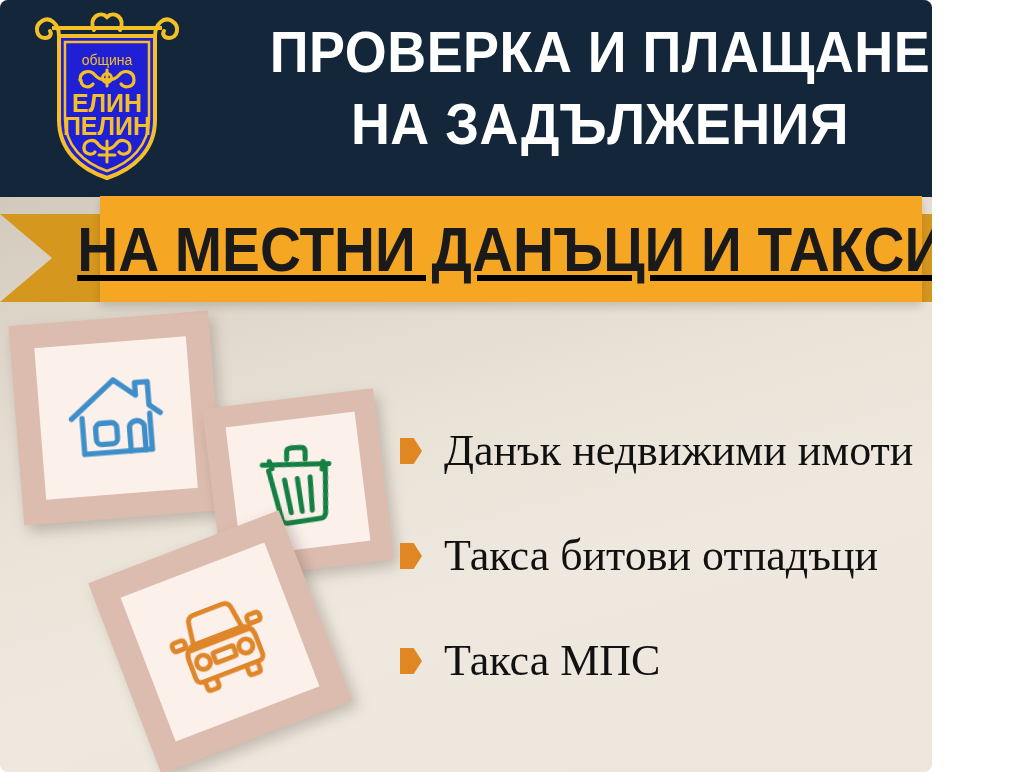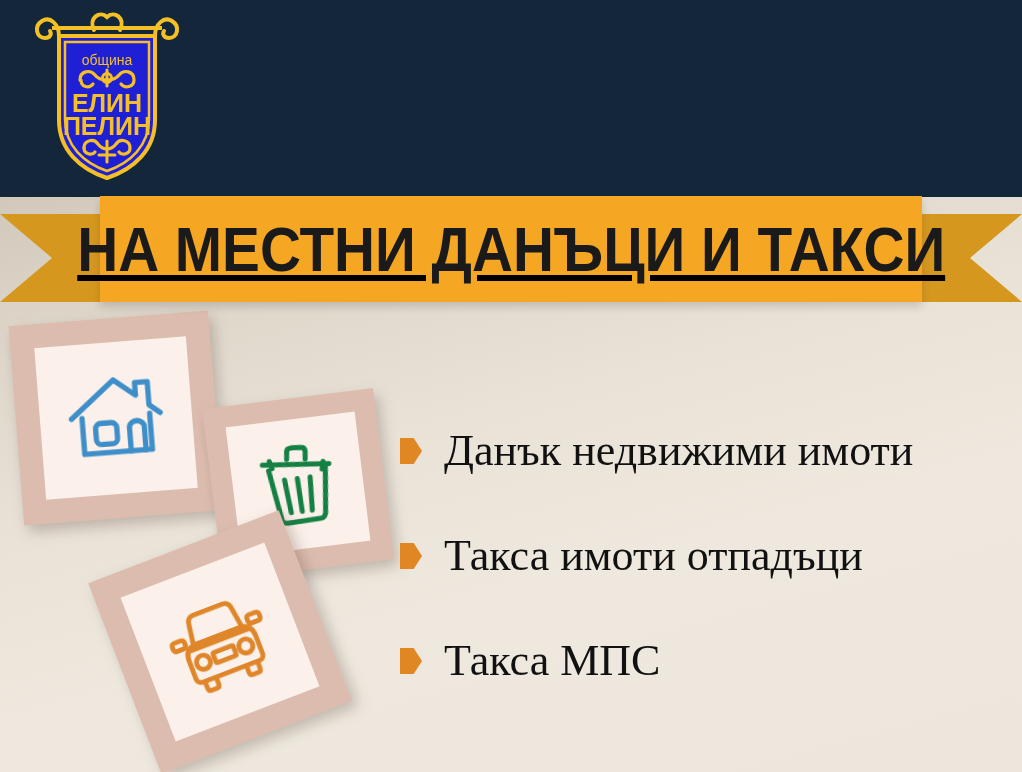--- a/index.html
+++ b/index.html
@@ -6,24 +6,25 @@
     margin: 0;
     padding: 0;
     background: #ffffff;
   }
   body {
     font-family: "Liberation Sans", sans-serif;
   }
 
   .poster {
     position: relative;
-    width: 1022px;
+    width: 932px;
     height: 772px;
     overflow: hidden;
     background: linear-gradient(165deg, #bfb6a8 0%, #cdc4b6 14%, #ddd5c8 32%, #e9e2d7 52%, #eee8de 70%, #ece6dc 100%);
+    border-radius: 8px;
   }
 
   
   .header-band {
     position: absolute;
     left: 0; top: 0;
     width: 1022px;
     height: 197px;
     background: #13263a;
     z-index: 4;
@@ -193,20 +194,24 @@
       <text x="81" y="104" text-anchor="middle" fill="#f5c026" font-family="Liberation Sans, sans-serif" font-size="25" font-weight="bold">ЕЛИН</text>
       <text x="81" y="127" text-anchor="middle" fill="#f5c026" font-family="Liberation Sans, sans-serif" font-size="25" font-weight="bold">ПЕЛИН</text>
 
       <path d="M58 140 C58 132 68 130 72 136 C75 140 78 141 81 141 C84 141 87 140 90 136 C94 130 104 132 104 140 C104 146 96 148 93 144" fill="none" stroke="#f5c026" stroke-width="3.2" stroke-linecap="round"></path>
       <path d="M69 144 C66 148 58 146 58 140" fill="none" stroke="#f5c026" stroke-width="3.2" stroke-linecap="round"></path>
       <path d="M81 133 V154" stroke="#f5c026" stroke-width="3" stroke-linecap="round"></path>
       <path d="M73 147 H89" stroke="#f5c026" stroke-width="3" stroke-linecap="round"></path>
     </svg>
   </div>
 
+  <div class="title-block">
+    <div class="title-line">ПРОВЕРКА И ПЛАЩАНЕ</div>
+    <div class="title-line">НА ЗАДЪЛЖЕНИЯ</div>
+  </div>
 
   <div class="ribbon">
     <div class="ribbon-tail left"></div>
     <div class="ribbon-tail right"></div>
     <div class="ribbon-fold left"></div>
     <div class="ribbon-fold right"></div>
     <div class="ribbon-band">
       <span class="ribbon-text">НА МЕСТНИ ДАНЪЦИ И ТАКСИ</span>
     </div>
   </div>
@@ -389,21 +394,21 @@
 
   <div class="list">
 
     <div class="list-item">
       <span class="bullet"></span>
       <span class="list-label">Данък недвижими имоти</span>
     </div>
 
     <div class="list-item">
       <span class="bullet"></span>
-      <span class="list-label">Такса имоти отпадъци</span>
+      <span class="list-label">Такса битови отпадъци</span>
     </div>
 
     <div class="list-item">
       <span class="bullet"></span>
       <span class="list-label">Такса МПС</span>
     </div>
 
   </div>
 
 </div>

